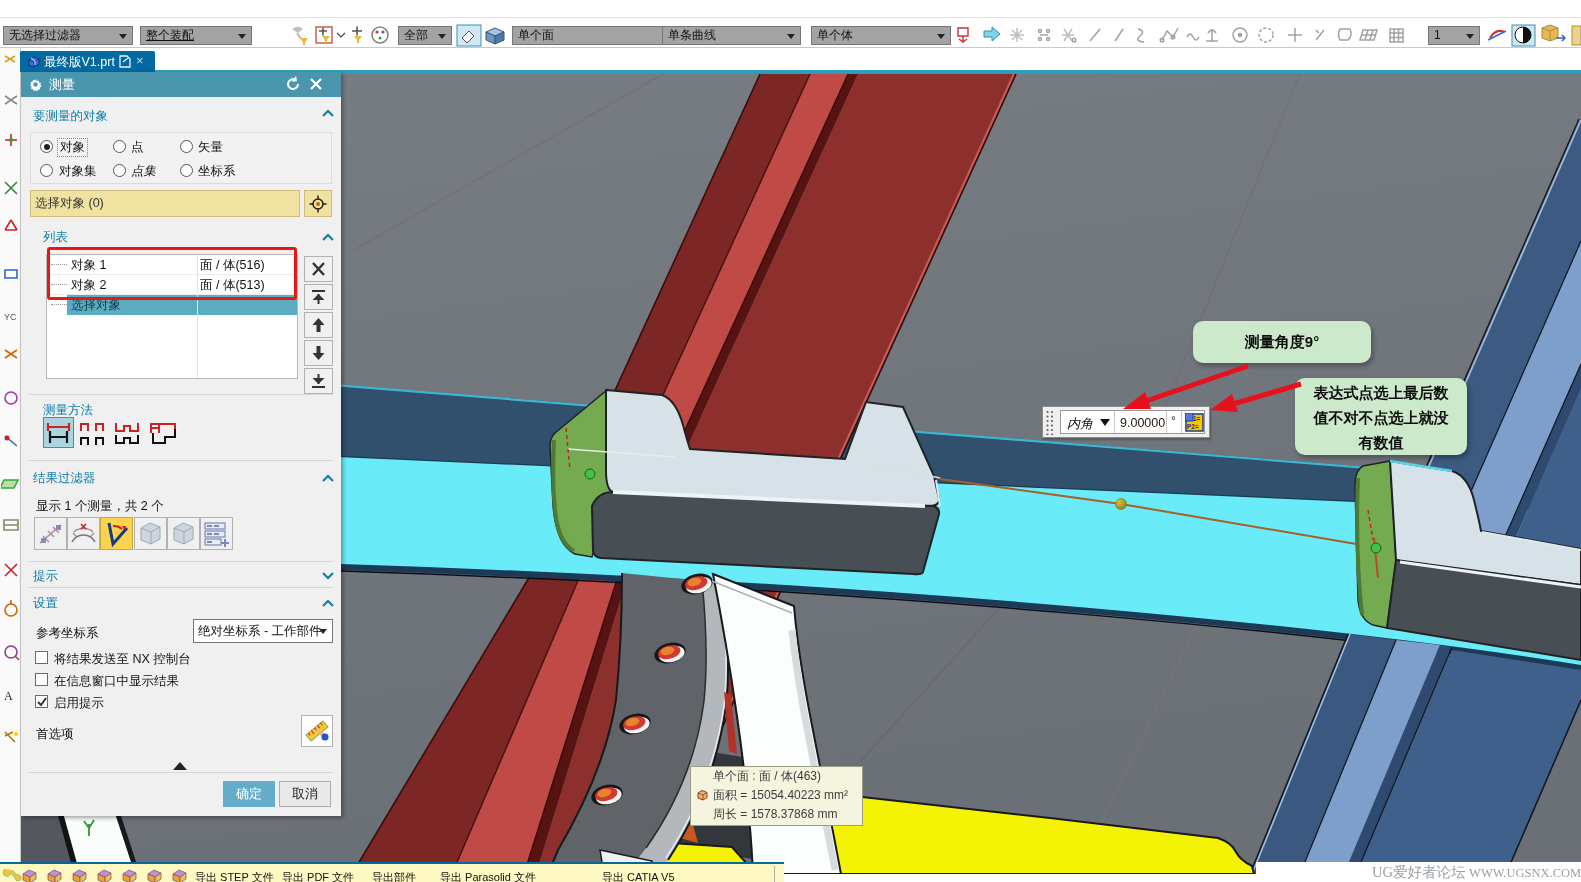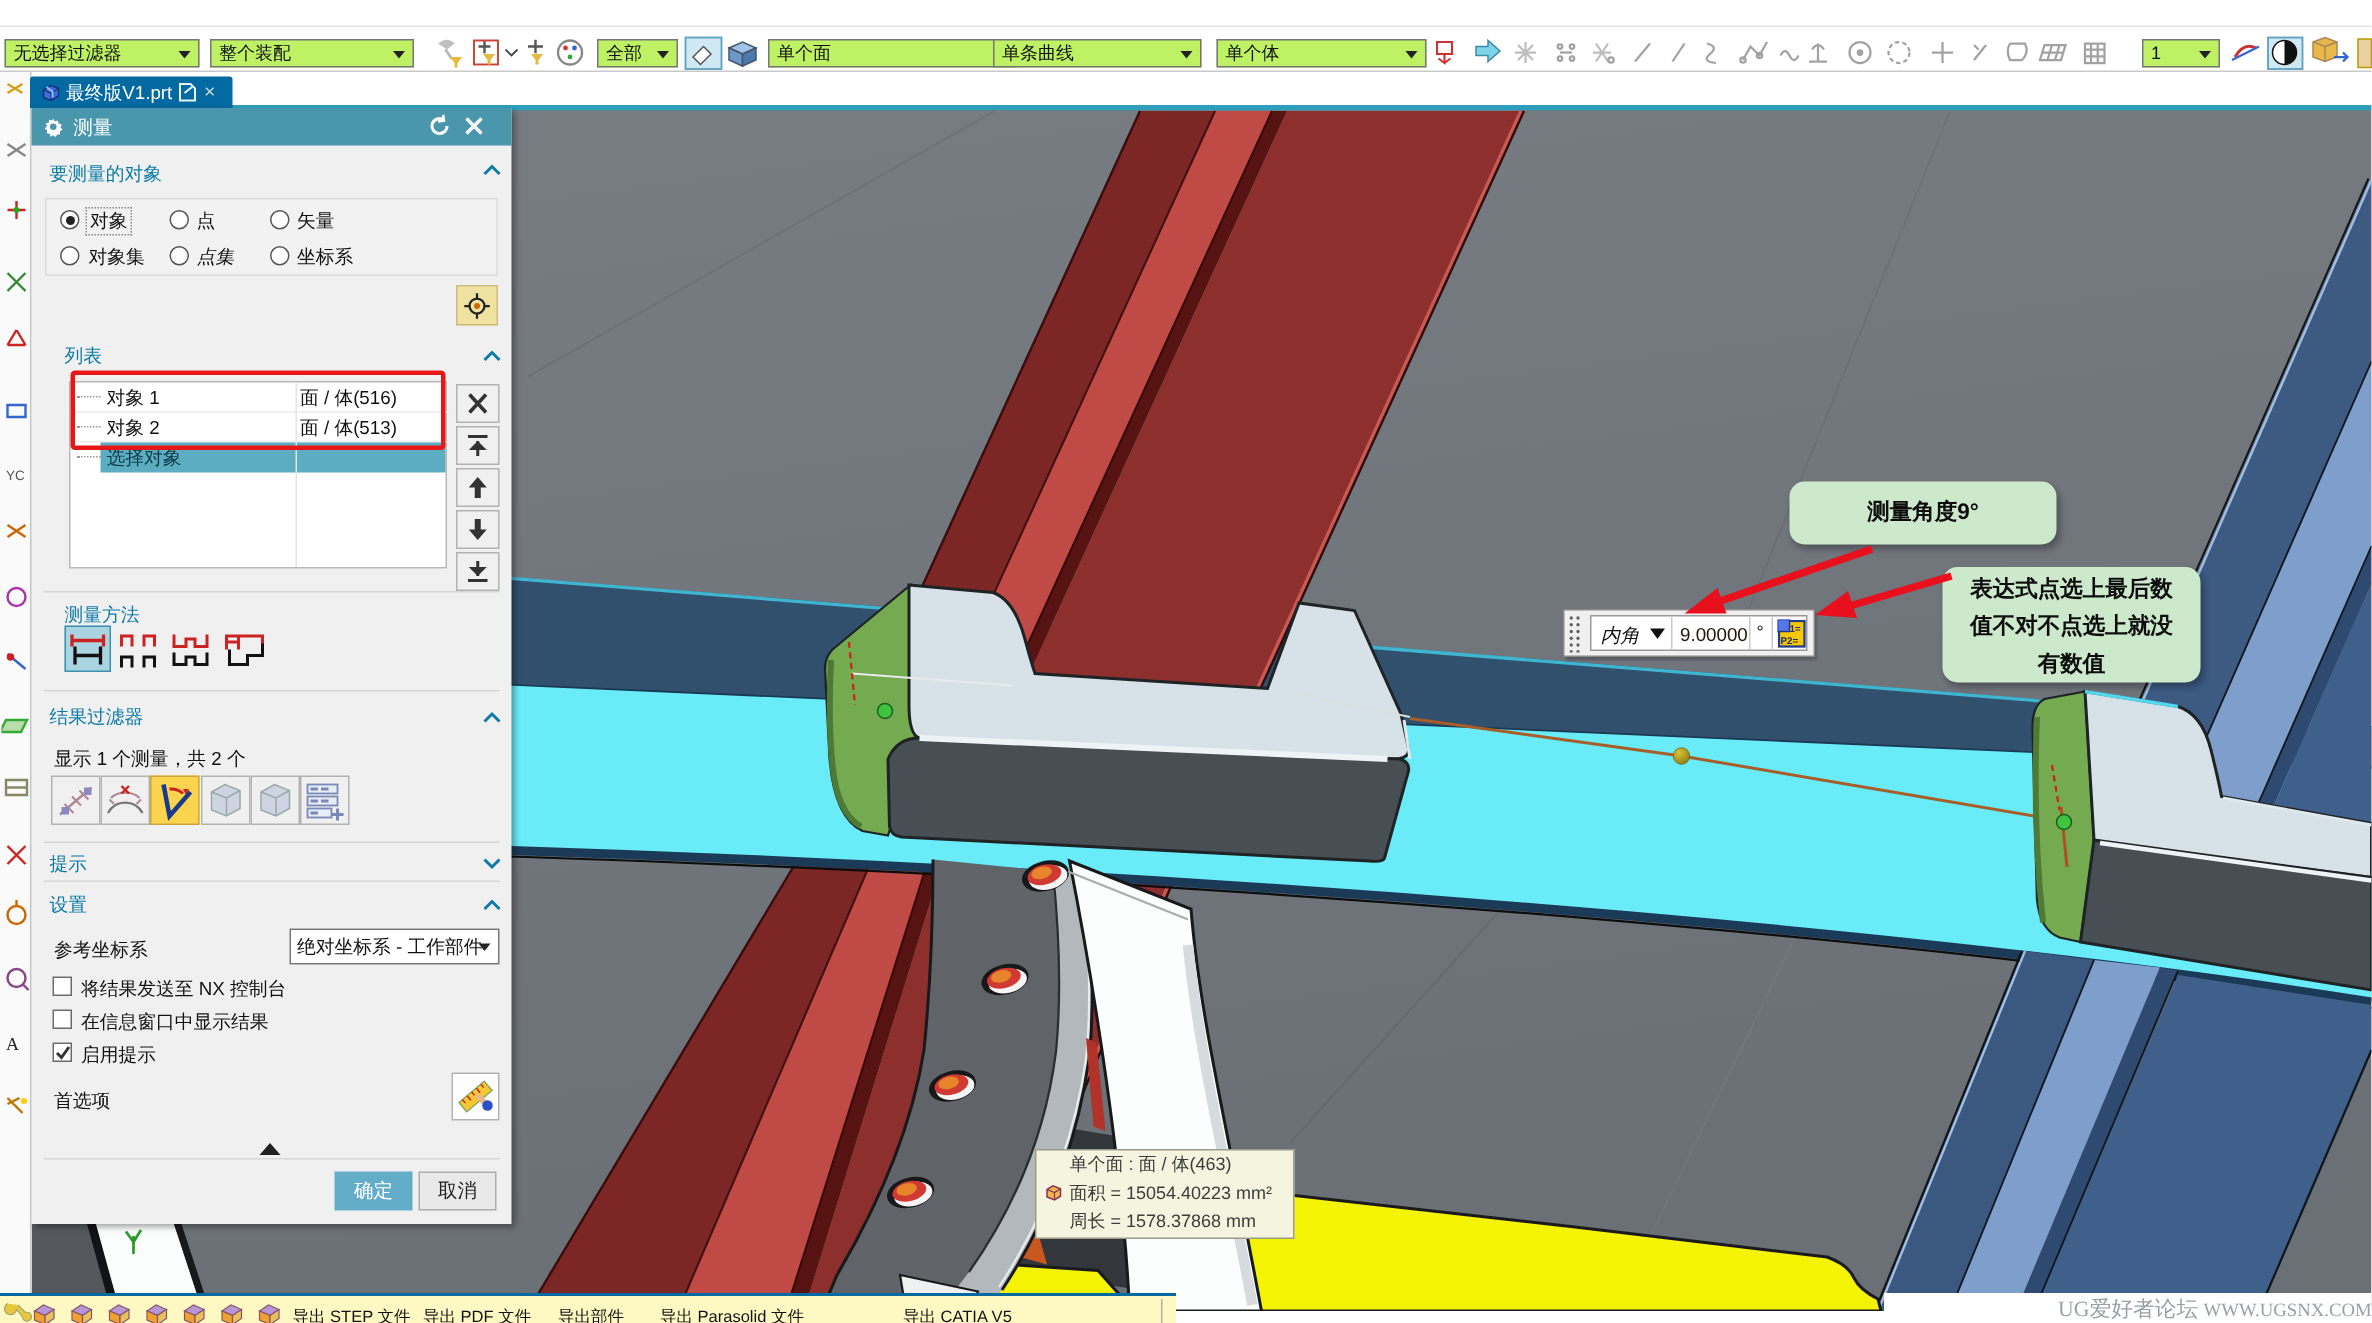--- a/index.html
+++ b/index.html
@@ -1,18 +1,18 @@
 <!DOCTYPE html>
 <html><head><meta charset="utf-8">
 <style>
 html,body{margin:0;padding:0;width:1581px;height:882px;overflow:hidden;background:#fff;
 font-family:"Liberation Sans",sans-serif;}
 *{box-sizing:border-box;}
 .abs{position:absolute;}
-.dd{position:absolute;top:26px;height:19px;border:1px solid #767676;background:#bef264;
+.dd{position:absolute;top:26px;height:19px;border:1px solid #767676;background:#a3a3a3;
 font-size:12px;color:#111;line-height:17px;padding-left:5px;}
 .dd .car{position:absolute;right:5px;top:7px;width:0;height:0;border-left:4px solid transparent;
 border-right:4px solid transparent;border-top:5px solid #222;}
 .lbl{color:#0d7ba6;font-size:12.5px;}
 .sep{position:absolute;left:8px;right:8px;height:1px;background:#d7d7d7;}
 .chev{position:absolute;right:7px;width:12px;height:8px;}
 .cb{position:absolute;width:13px;height:13px;border:1px solid #6a6a6a;background:#fff;}
 .btn5{position:absolute;left:283px;width:29px;height:26px;background:#f0f0f0;border:1px solid #b2b2b2;}
 .fbtn{position:absolute;width:33px;height:33px;background:#f0f0f0;border:1px solid #b2b2b2;}
 .txt12{font-size:12.5px;color:#111;}
@@ -160,21 +160,21 @@
 <path d="M1482,532 L1581,550" stroke="#dfe8ec" stroke-width="2"></path>
 <path d="M1390,461 L1452,471" stroke="#54d7ea" stroke-width="2.5"></path>
 <path d="M1374,538 L1378,578" stroke="#b05020" stroke-width="2"></path>
 <path d="M1368,510 L1373,540" stroke="#cc2222" stroke-width="1.5" stroke-dasharray="4,3"></path>
 <circle cx="1376" cy="548" r="5" fill="#3ec43e" stroke="#1f5c1f" stroke-width="1"></circle>
 </svg>
 
 <div class="abs" style="left:0;top:0;width:1581px;height:48px;background:#fff;border-bottom:1px solid #c9c9c9;"></div>
 <div class="abs" style="left:0;top:17px;width:1581px;height:1px;background:#e3e3e3;"></div>
 <div class="dd" style="left:3px;width:130px;">无选择过滤器<span class="car"></span></div>
-<div class="dd" style="left:140px;width:136px;">整个装配<span class="car"></span></div>
+<div class="dd" style="left:140px;width:112px;text-decoration:underline;">整个装配<span class="car"></span></div>
 <div class="dd" style="left:398px;width:54px;">全部<span class="car"></span></div>
 <div class="dd" style="left:512px;width:166px;">单个面<span class="car"></span></div>
 <div class="dd" style="left:662px;width:139px;">单条曲线<span class="car"></span></div>
 <div class="dd" style="left:811px;width:140px;">单个体<span class="car"></span></div>
 <div class="dd" style="left:1428px;width:52px;">1<span class="car"></span></div>
 <svg class="abs" style="left:286px;top:24px" width="1300" height="24" viewBox="286 24 1300 24">
 <g stroke="#9a9a9a" stroke-width="1.6" fill="none">
 <path d="M292,29 q6,-5 11,0 l-5,4 z" fill="#c0c0c0" stroke="none"></path>
 <path d="M297,33 l4,6" stroke="#b8b8b8" stroke-width="2"></path>
 <path d="M300,38 l8,0 -3,4 v3 l-2,0 v-3 z" fill="#e8b93a" stroke="none"></path>
@@ -367,20 +367,21 @@
   <span class="abs" style="left:149px;top:7px;width:13px;height:13px;border:1px solid #555;border-radius:50%;background:#fff;"></span>
   <span class="abs" style="left:167px;top:6px;">矢量</span>
   <span class="abs" style="left:9px;top:31px;width:13px;height:13px;border:1px solid #555;border-radius:50%;background:#fff;"></span>
   <span class="abs" style="left:28px;top:30px;">对象集</span>
   <span class="abs" style="left:82px;top:31px;width:13px;height:13px;border:1px solid #555;border-radius:50%;background:#fff;"></span>
   <span class="abs" style="left:100px;top:30px;font-style:italic;">点集</span>
   <span class="abs" style="left:149px;top:31px;width:13px;height:13px;border:1px solid #555;border-radius:50%;background:#fff;"></span>
   <span class="abs" style="left:167px;top:30px;">坐标系</span>
  </div>
 
+ <div class="abs" style="left:9px;top:118px;width:270px;height:27px;background:#f0e2a0;border:1px solid #cdbd7a;line-height:25px;padding-left:4px;color:#333;">选择对象 (0)</div>
  <div class="abs" style="left:283px;top:118px;width:28px;height:27px;background:#f0e2a0;border:1px solid #cdbd7a;">
   <svg style="position:absolute;left:4px;top:4px" width="18" height="18" viewBox="0 0 18 18">
         <circle cx="9" cy="9" r="5" fill="none" stroke="#222" stroke-width="1.5"></circle>
         <circle cx="9" cy="9" r="2" fill="#c60"></circle>
         <path d="M9,0.5 v4 M9,13.5 v4 M0.5,9 h4 M13.5,9 h4" stroke="#222" stroke-width="1.5"></path>
       </svg>
  </div>
 
  <div class="abs lbl" style="left:22px;top:157px;">列表</div>
  <svg class="chev" style="top:161px;right:7px" viewBox="0 0 12 8">

